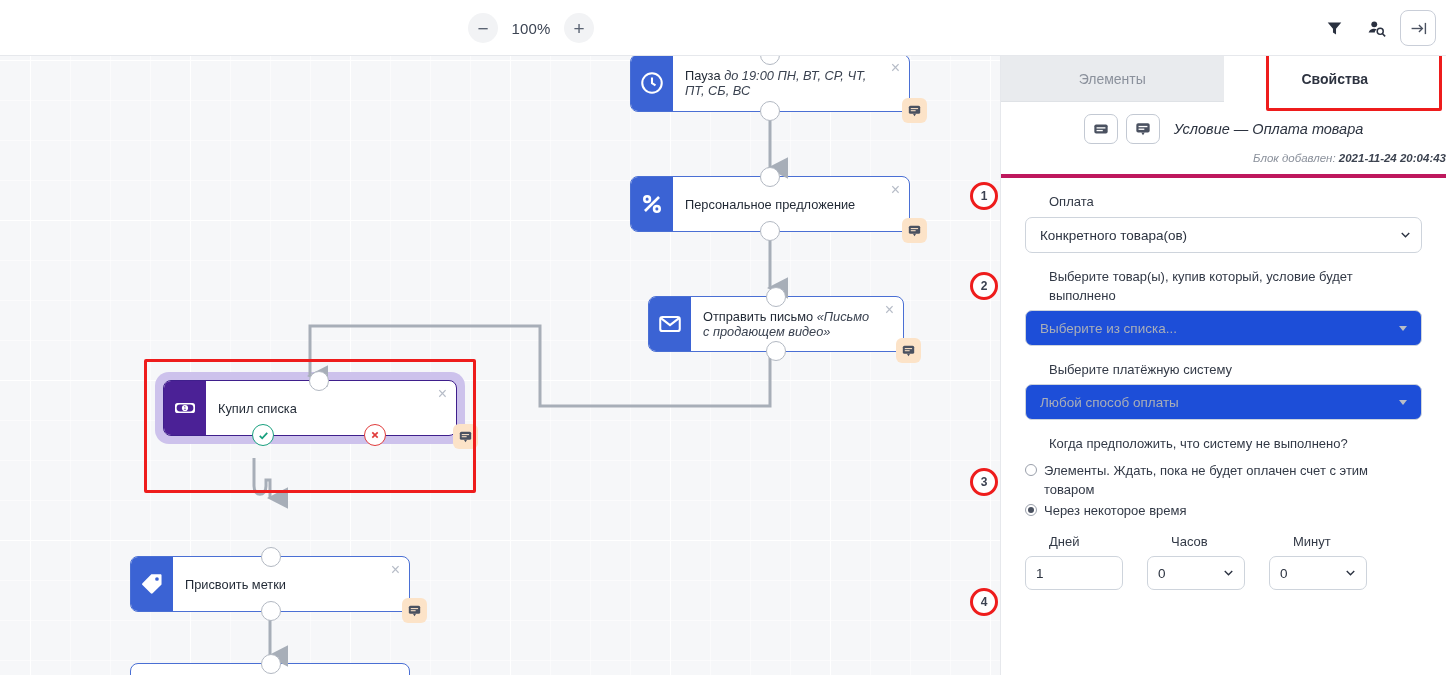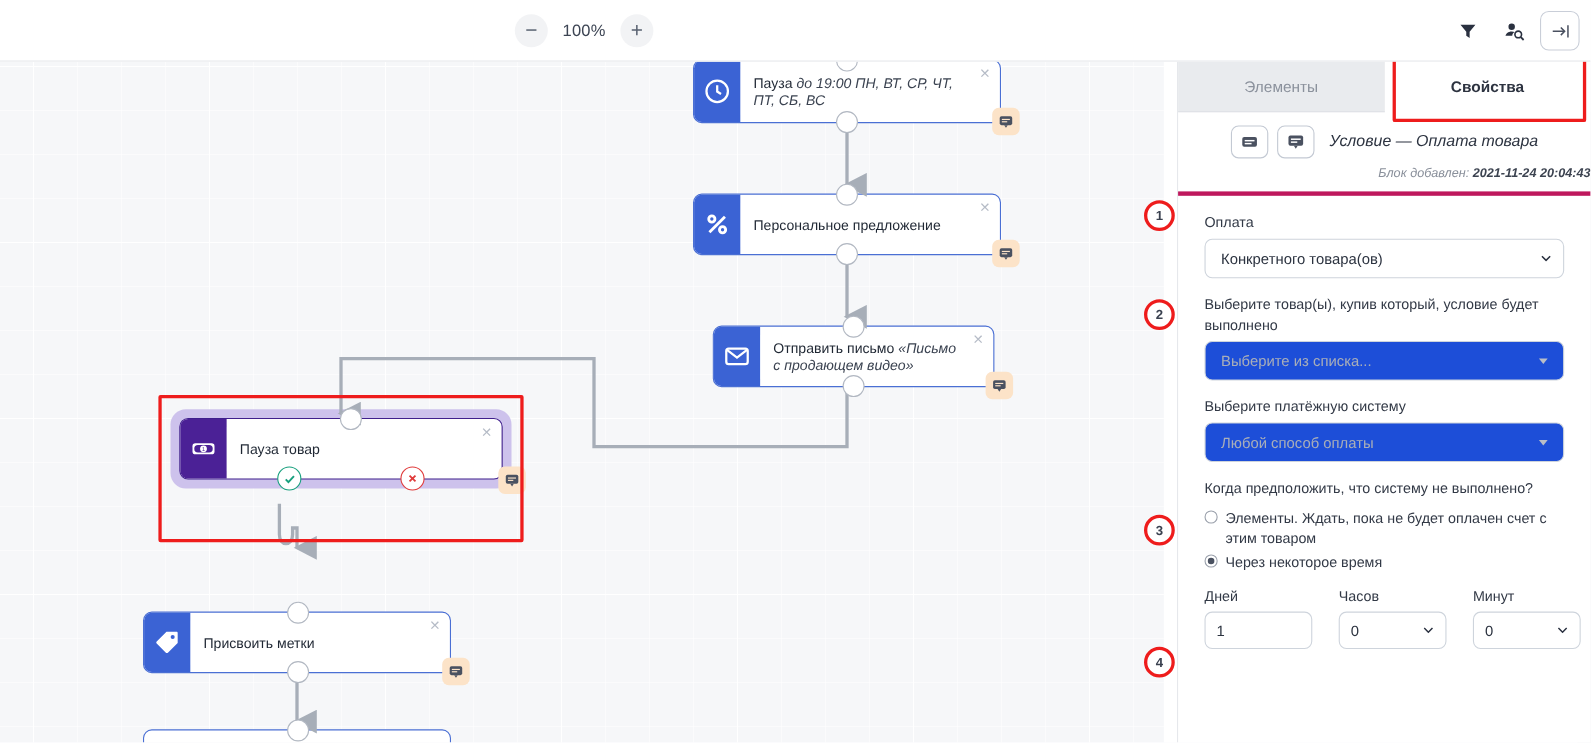--- a/index.html
+++ b/index.html
@@ -137,21 +137,21 @@
     border: 3px solid #ee1c1c;
     border-radius: 2px;
     pointer-events: none;
     z-index: 12;
   }
 
   .conn { position: absolute; z-index: 1; }
 
   
   .panel {
-    position: absolute; top: 56px; right: 0; width: 376px; height: 619px;
+    position: absolute; top: 56px; right: 0; width: 446px; height: 619px;
     background: #ffffff; border-left: 1px solid #e6e8ec;
     z-index: 30;
   }
   .panel-tabs { display: flex; height: 46px; }
   .tab {
     flex: 1; display: flex; align-items: center; justify-content: center;
     font-size: 14px; cursor: pointer;
   }
   .tab.inactive { background: #e9ebee; color: #8b919c; border-bottom: 1px solid #dfe2e6; }
   .tab.active { background: #ffffff; color: #2d3340; font-weight: bold; }
@@ -170,21 +170,21 @@
     width: 34px; height: 30px; border: 1px solid #c3c9d3; border-radius: 7px;
     display: flex; align-items: center; justify-content: center;
     background: #fff; cursor: pointer;
   }
   .head-title { font-size: 14.5px; color: #2c3340; margin-left: 6px; }
   .head-sub { margin-top: 8px; font-size: 11.5px; color: #8a909b; }
   .head-sub b { color: #3c4350; }
 
   .panel-body { padding: 14px 24px 0 24px; position: relative; }
   .field-label {
-    font-size: 13px; color: #323946; line-height: 19px; margin-bottom: 6px;
+    font-size: 13px; color: #323946; line-height: 19px; margin-bottom: 6px; margin-left: 24px;
   }
   .field-label.tight { margin-bottom: 5px; }
   .sel {
     width: 100%; height: 36px; border: 1px solid #ced4dc; border-radius: 7px;
     background: #fff; padding: 0 30px 0 14px;
     font-size: 13.5px; color: #2c3340;
     display: flex; align-items: center; position: relative; cursor: pointer;
     margin-bottom: 14px;
   }
   .sel.placeholder { color: #a9aeb8; background:#1d4ed8; }
@@ -338,21 +338,21 @@
       <div class="node" style="width:294px;height:56px;">
         <div class="node-ico">
           <svg width="26" height="26" viewBox="0 0 26 26" fill="none">
             <rect x="3" y="8" width="20" height="10" rx="2.6" fill="#fff"></rect>
             <rect x="4.6" y="9.6" width="16.8" height="6.8" rx="3.4" fill="#4b2196"></rect>
             <circle cx="13" cy="13" r="3.1" fill="#fff"></circle>
             <text x="13" y="15.4" font-size="5" fill="#4b2196" text-anchor="middle" font-family="Liberation Sans, sans-serif">1</text>
           </svg>
         </div>
         <div class="node-body">
-          <span><b>Пауза товар</b></span>
+          <span><b>Купил списка</b></span>
         </div>
         <div class="node-x">×</div>
         <div class="port top" style="left:155px;"></div>
         <div class="port ok" style="left:99px;">
           <svg width="13" height="13" viewBox="0 0 16 16" fill="none" stroke="#18a07e" stroke-width="2.2">
             <path d="M3.4 8.4l3 3 6.2-6.6"></path>
           </svg>
         </div>
         <div class="port bad" style="left:211px;bottom:-11px;margin-left:-11px;">
           <svg width="12" height="12" viewBox="0 0 16 16" fill="none" stroke="#e03b3b" stroke-width="2.2">

